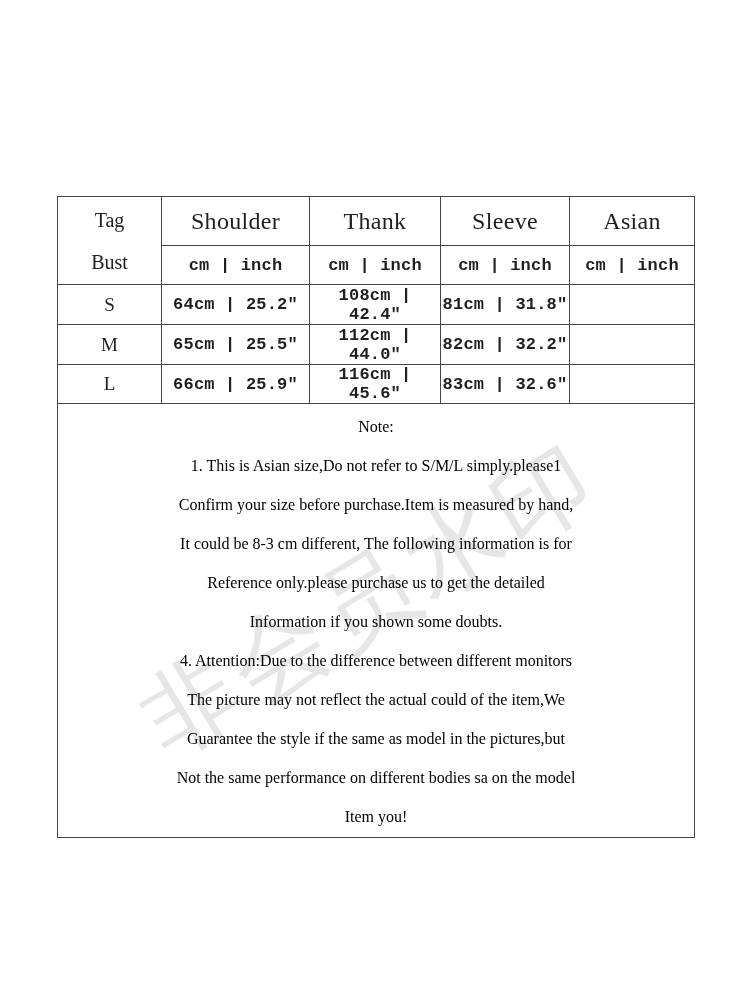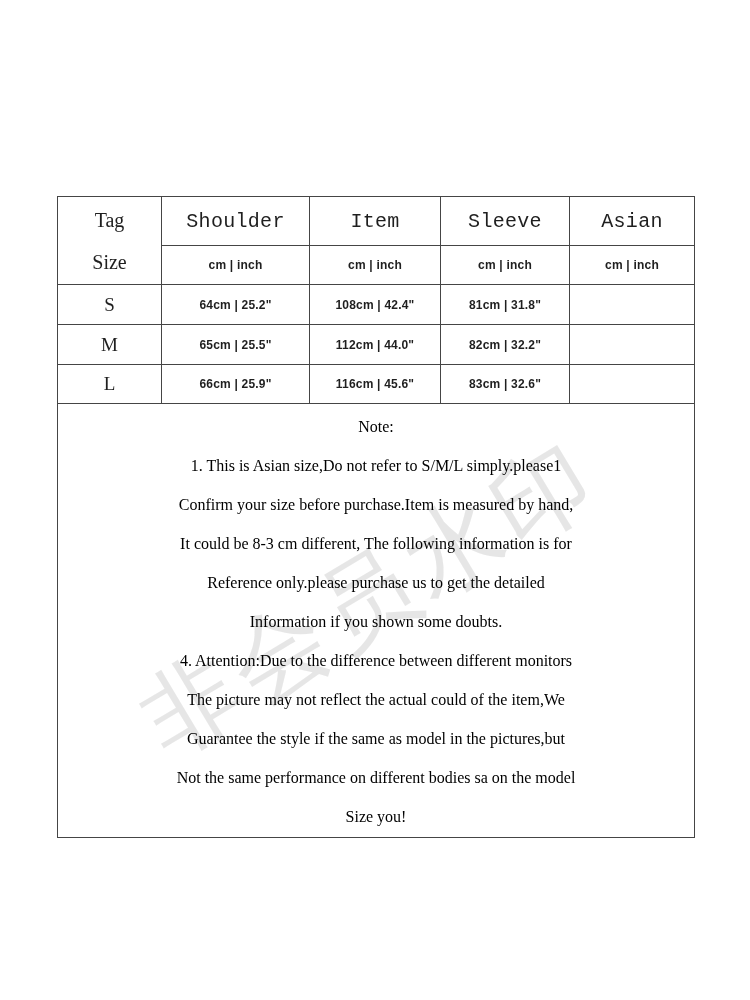--- a/index.html
+++ b/index.html
@@ -42,35 +42,35 @@
     color:#1f1f1f;
     margin-top:11px;
   }
   .row-head   { height:49px; }
   .row-unit   { height:39px; }
   .row-s      { height:40px; }
   .row-m      { height:40px; }
   .row-l      { height:39px; }
   .row-note   { height:434px; }
   .hdr {
-    font-family:Liberation Mono, monospace;
-    font-size:20px;
+    font-family:Liberation Serif, serif;
+    font-size:24px;
     letter-spacing:0.3px;
   }
   .corner div {
     line-height:42px;
     font-size:20px;
   }
   .sizetag {
     font-family:"Liberation Serif","DejaVu Serif",serif;
     font-size:19px;
   }
   .unit, .val {
-    font-family:Liberation Sans, sans-serif;
-    font-size:12px;
+    font-family:Liberation Mono, monospace;
+    font-size:17px;
     font-weight:600;
     color:#242424;
     letter-spacing:0.2px;
   }
   td.note-cell { vertical-align:top; }
   .note-wrap { padding-top:3px; }
   .note-line {
     height:39px;
     line-height:39px;
     text-align:center;
@@ -91,24 +91,24 @@
     <col style="width:148px">
     <col style="width:131px">
     <col style="width:129px">
     <col style="width:125px">
   </colgroup>
 
   <tbody>
       <tr class="row-head">
     <td rowspan="2" class="corner">
       <div>Tag</div>
-      <div>Size</div>
+      <div>Bust</div>
     </td>
     <td class="hdr">Shoulder</td>
-    <td class="hdr">Item</td>
+    <td class="hdr">Thank</td>
     <td class="hdr">Sleeve</td>
     <td class="hdr">Asian</td>
   </tr>
 
   <tr class="row-unit">
     <td class="unit">cm | inch</td>
     <td class="unit">cm | inch</td>
     <td class="unit">cm | inch</td>
     <td class="unit">cm | inch</td>
   </tr>
@@ -143,18 +143,18 @@
         <div class="note-line">Note:</div>
         <div class="note-line">1.  This is Asian size,Do not refer to S/M/L simply.please1</div>
         <div class="note-line">Confirm your size before purchase.Item is measured by hand,</div>
         <div class="note-line">It could be 8-3 cm different, The following information is for</div>
         <div class="note-line">Reference only.please purchase us to get the detailed</div>
         <div class="note-line">Information if you shown some doubts.</div>
         <div class="note-line">4.  Attention:Due to the difference between different monitors</div>
         <div class="note-line">The picture may not reflect the actual could of the item,We</div>
         <div class="note-line">Guarantee the style if the same as model in the pictures,but</div>
         <div class="note-line">Not the same performance on different bodies sa on the model</div>
-        <div class="note-line">Size you!</div>
+        <div class="note-line">Item you!</div>
       </div>
     </td>
   </tr>
 </tbody>
   </table>
 
 </body></html>

